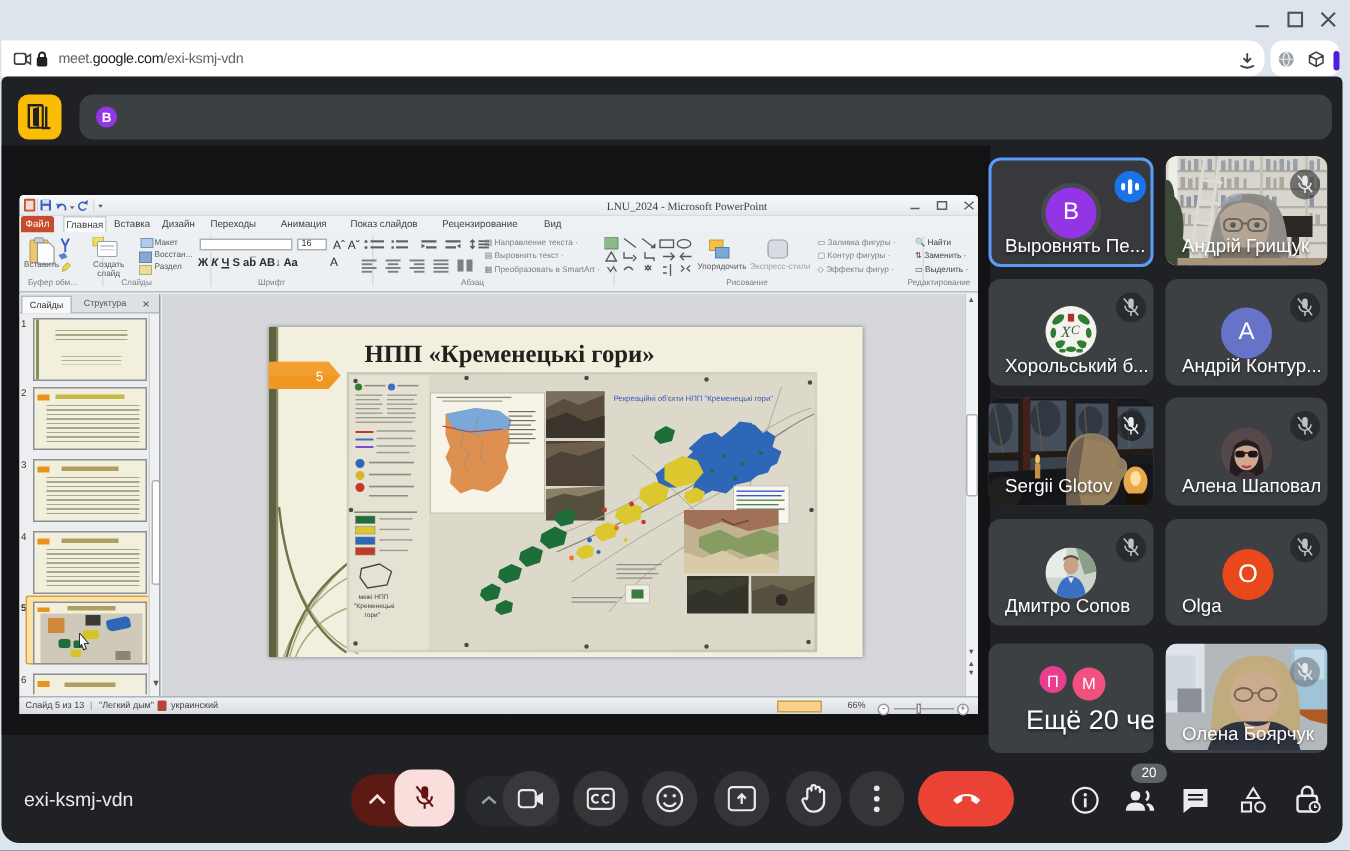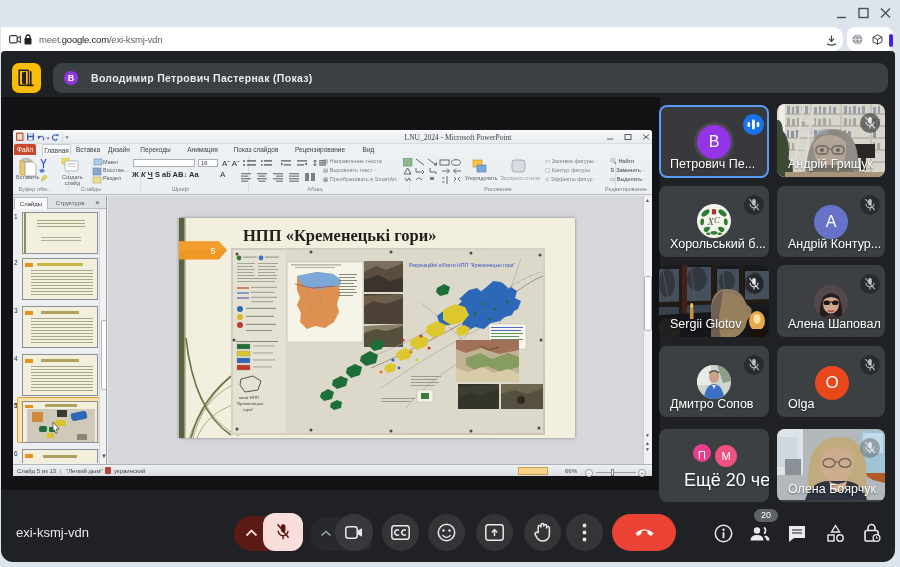--- a/index.html
+++ b/index.html
@@ -572,27 +572,26 @@
           <path d="M1.2 16.2 V1.2 H10.5"></path>
           <path d="M10.5 1.2 V16.2 H1.2" stroke-width="1.4"></path>
           <path d="M4 3.4 L8 2.4 V15.6 L4 14.6 Z" fill="#202124" stroke="none"></path>
           <line x1="12.8" y1="2.2" x2="12.8" y2="16.2"></line>
           <line x1="10" y1="16.4" x2="15.6" y2="16.4"></line>
         </g>
       </svg>
     </div>
     <div class="abs" id="banner">
       <div class="av">B</div>
-      <div class="nm">Володимир Петрович Пастернак (Показ)</div>
     </div>
 
     <div class="tile" style="left:658px;top:54px;width:110px;height:73px;border:2px solid #5a9cf8;background:#37393c">
       <div class="avc" style="left:33px;top:15px;width:40px;height:40px;background:#47494c"></div>
       <div class="avc" style="left:36px;top:18px;width:34px;height:34px;background:#9334e6;font-size:16px;line-height:34px;">B</div>
-      <div class="name" style="left:9px;bottom:5px">Петрович Пе...</div>
+      <div class="name" style="left:9px;bottom:5px">Выровнять Пе...</div>
       <div class="abs" style="right:3px;top:7px;width:21px;height:21px;border-radius:50%;background:#1a73e8">
         <svg class="abs" style="left:4px;top:5px" width="13" height="11" viewBox="0 0 13 11">
           <g fill="#fff">
               <rect x="0.5" y="3" width="2.6" height="5" rx="1.3"></rect>
               <rect x="5" y="0.5" width="2.8" height="10" rx="1.4"></rect>
               <rect x="9.7" y="3" width="2.6" height="5" rx="1.3"></rect>
             </g>
         </svg>
       </div>
     </div>

